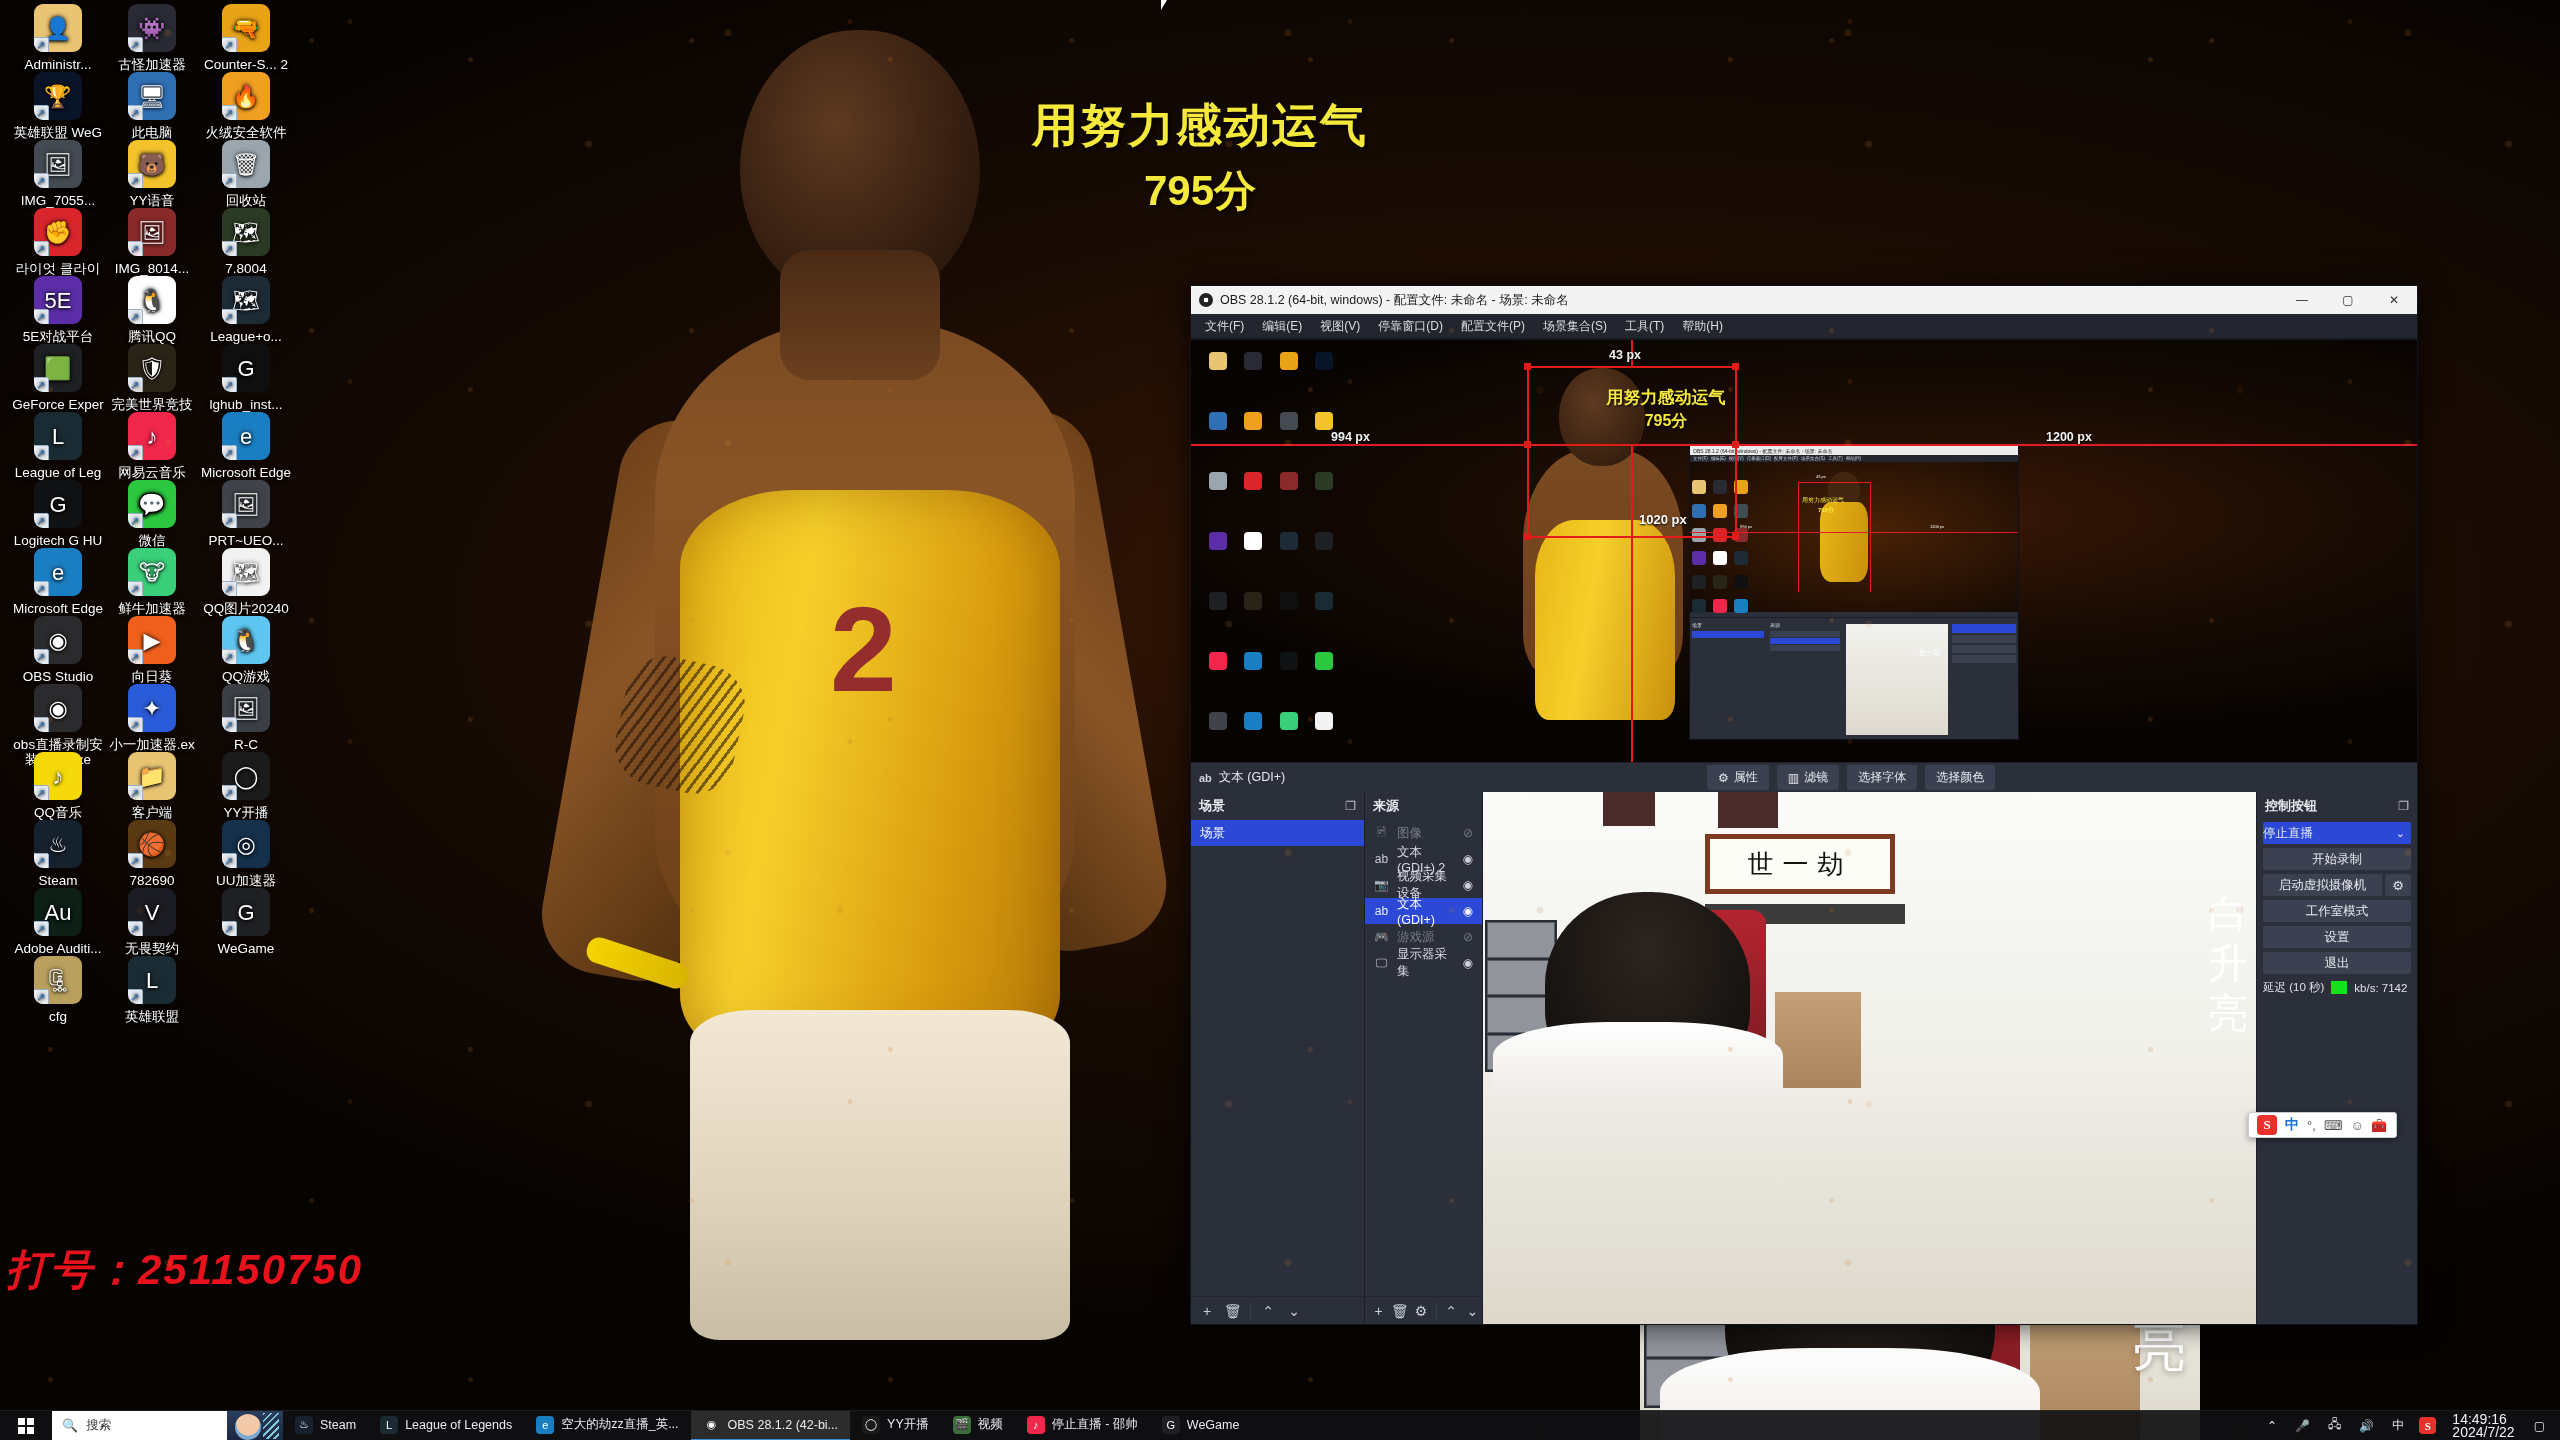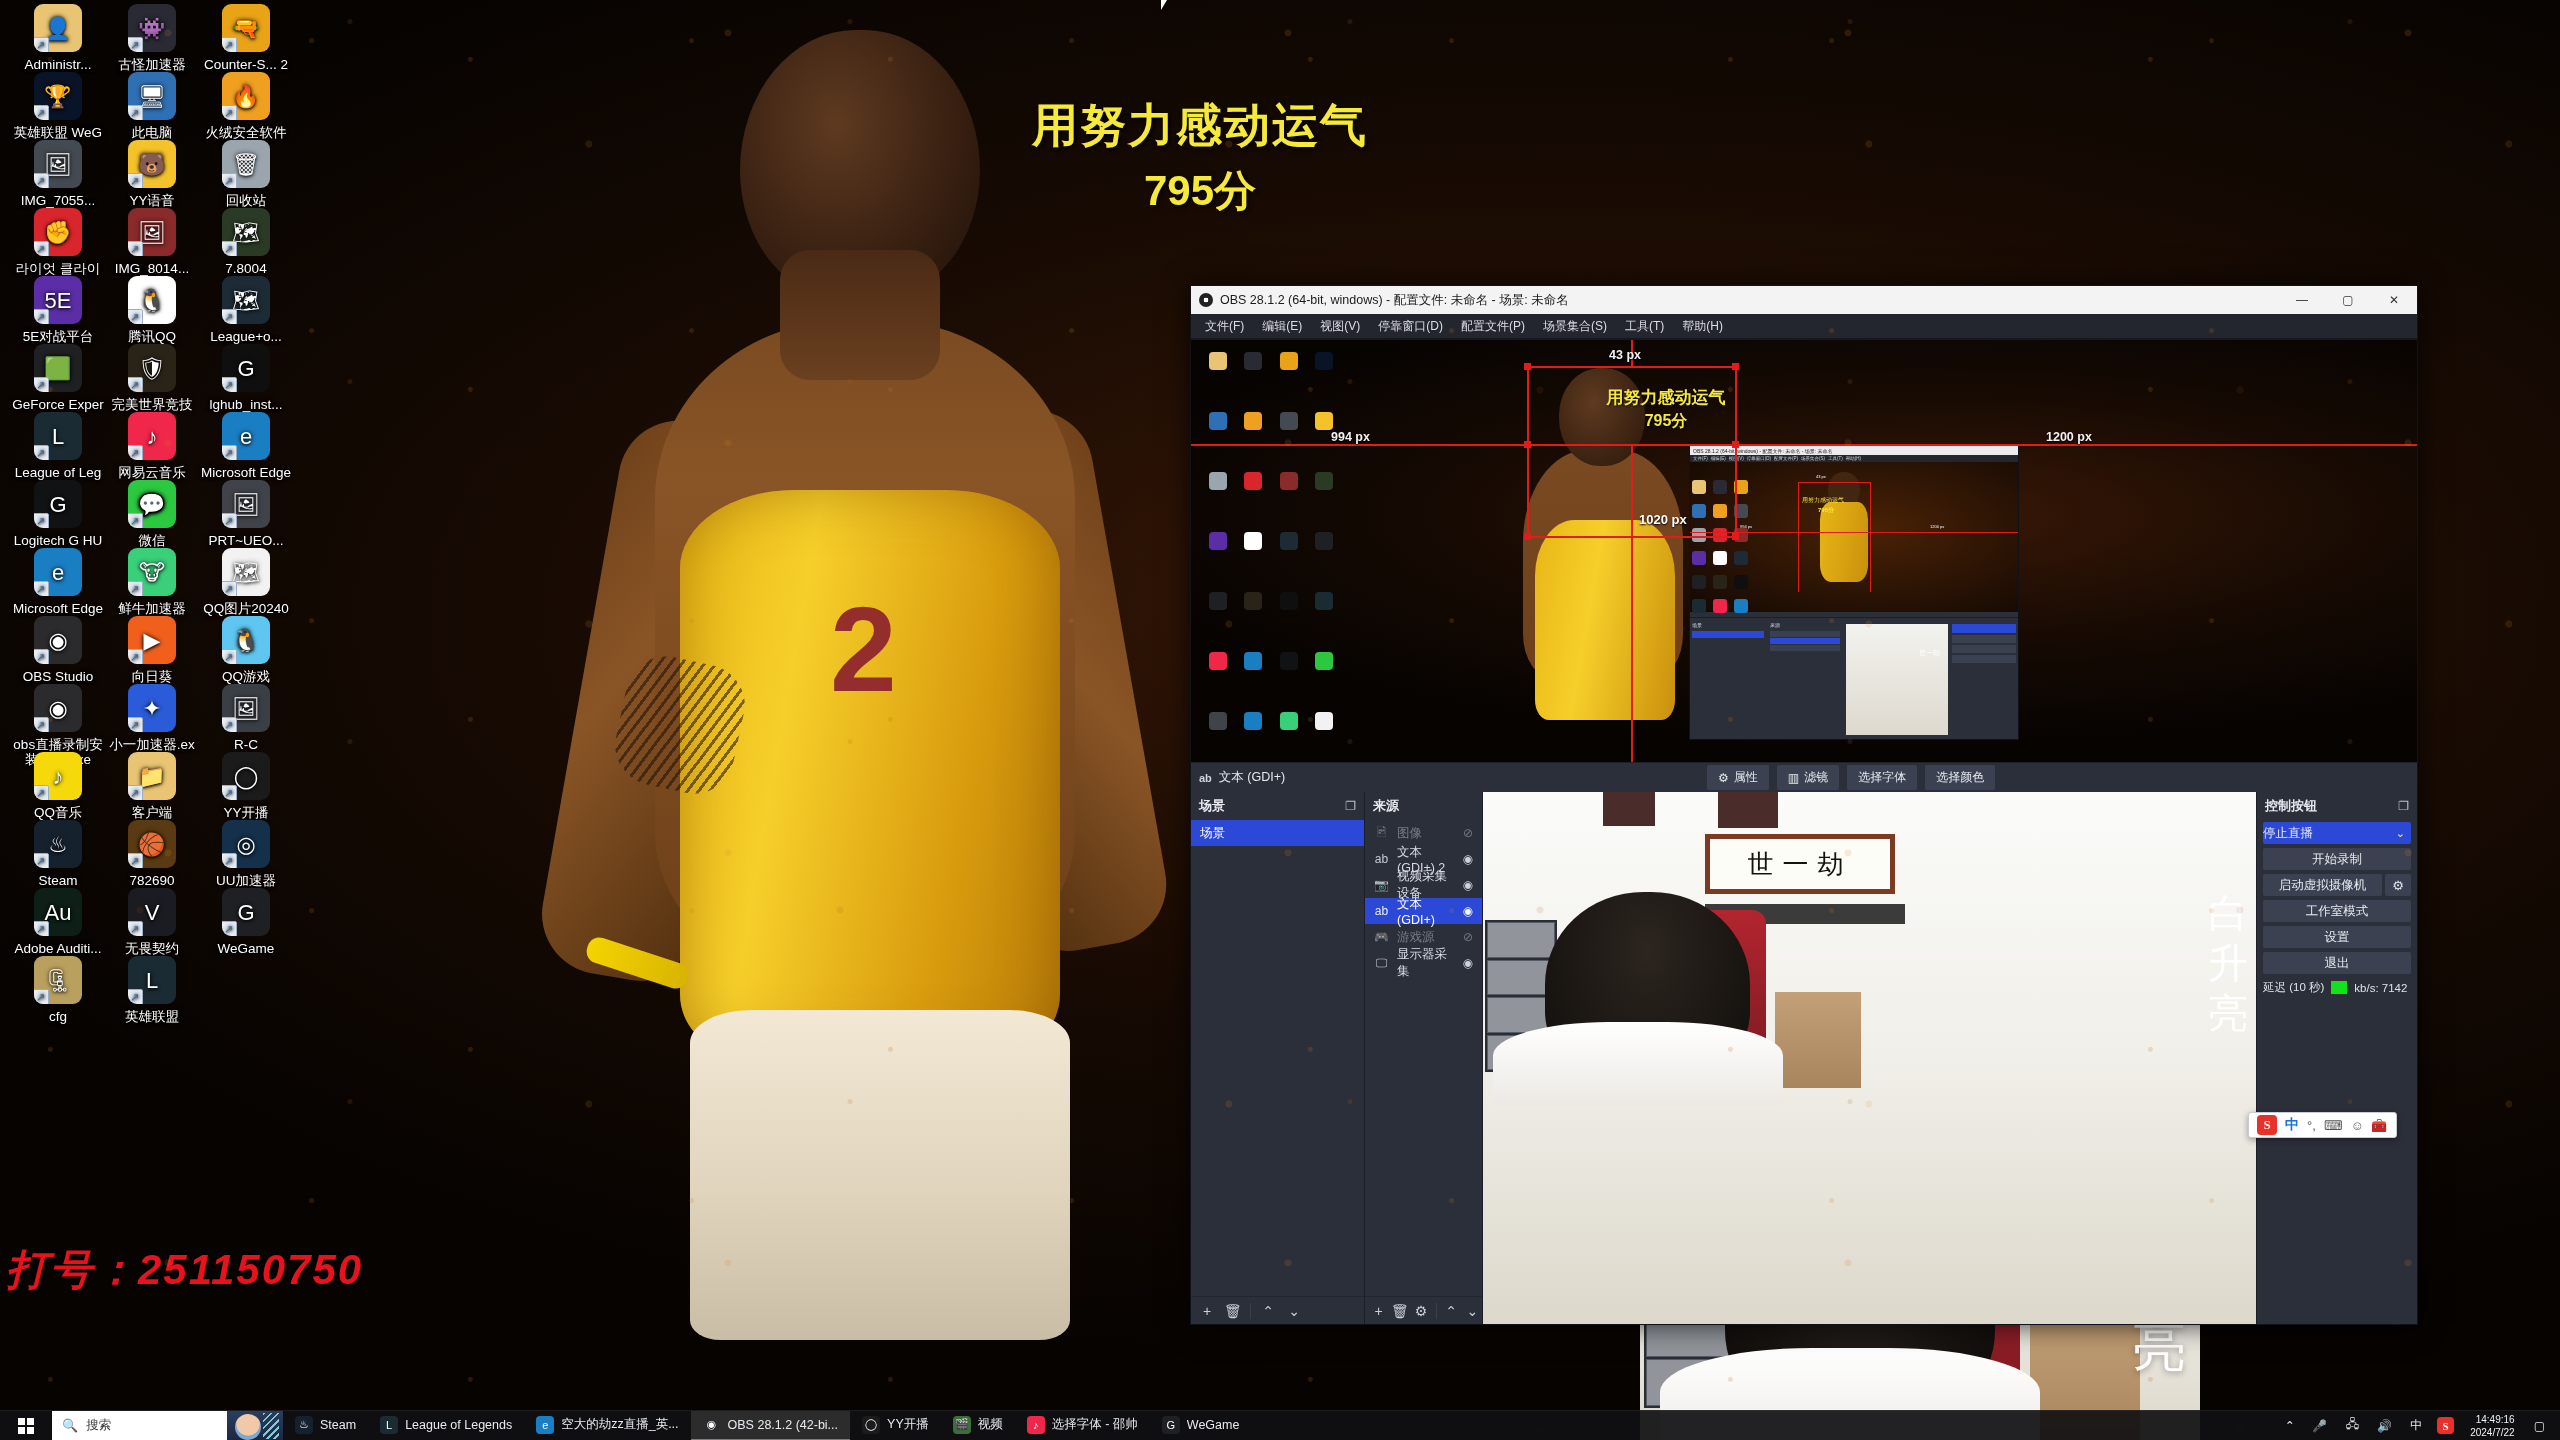--- a/index.html
+++ b/index.html
@@ -371,21 +371,21 @@
     height:30px; display:flex; align-items:center; gap:7px;
     padding:0 12px; color:#e9eaee; font-size:12.5px; max-width:200px;
     border-bottom:2px solid transparent; white-space:nowrap; overflow:hidden;
   }
   .tb-task.active{ background:rgba(255,255,255,.12); border-bottom-color:#3a8ddb; }
   .tb-task .ti{ width:18px;height:18px;border-radius:4px;flex:none;
     display:flex;align-items:center;justify-content:center;font-size:11px;color:#fff;}
   .tb-task .tl{ overflow:hidden; text-overflow:ellipsis; }
   #tb-right{ margin-left:auto; display:flex; align-items:center; gap:0; padding-right:6px; }
   #tb-right .tri{ color:#e8e9ed; font-size:12px; padding:0 9px; display:flex; align-items:center; }
-  #tb-clock{ color:#f0f1f4; font-size:10px; line-height:13px; text-align:right; padding:0 10px; }
+  #tb-clock{ color:#f0f1f4; font-size:14px; line-height:13px; text-align:left; padding:0 10px; }
   #tb-sogou{ width:17px;height:17px;background:#e8312a;color:#fff;border-radius:4px;
     display:flex;align-items:center;justify-content:center;font-weight:700;font-size:11px;
     font-family:"Liberation Serif", serif; margin:0 6px;}
 
   
   #cursor1{ position:absolute; left:1161px; top:0px; width:12px;height:18px; }
   .arrow{ width:0;height:0;border-left:6px solid #fff;border-right:4px solid transparent;
     border-bottom:10px solid transparent; filter: drop-shadow(0 0 1px #000);}
 </style>
 </head>
@@ -954,21 +954,21 @@
       <div class="tb-task">
         <span class="ti" style="background: rgb(27, 27, 27);">◯</span>
         <span class="tl">YY开播</span>
       </div>
       <div class="tb-task">
         <span class="ti" style="background: rgb(60, 110, 60);">🎬</span>
         <span class="tl">视频</span>
       </div>
       <div class="tb-task">
         <span class="ti" style="background: rgb(240, 38, 74);">♪</span>
-        <span class="tl">选择字体 - 邵帅</span>
+        <span class="tl">停止直播 - 邵帅</span>
       </div>
       <div class="tb-task">
         <span class="ti" style="background: rgb(31, 32, 35);">G</span>
         <span class="tl">WeGame</span>
       </div>
     </div>
   <div id="tb-right">
     <span class="tri">⌃</span>
     <span class="tri">🎤</span>
     <span class="tri">🖧</span>

